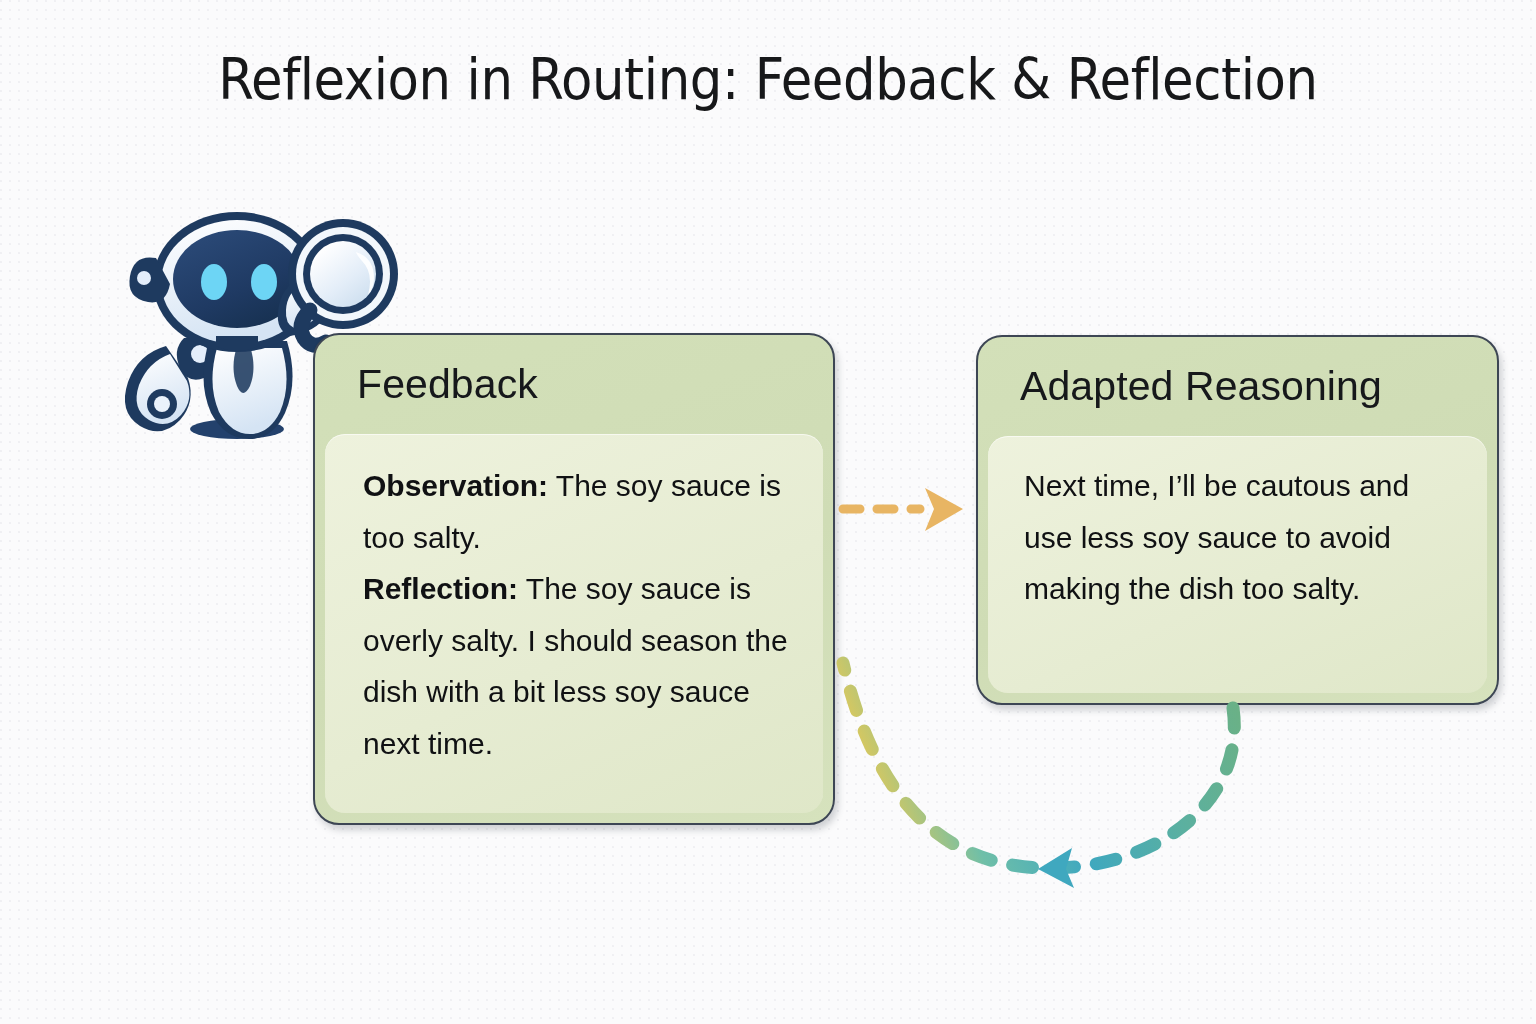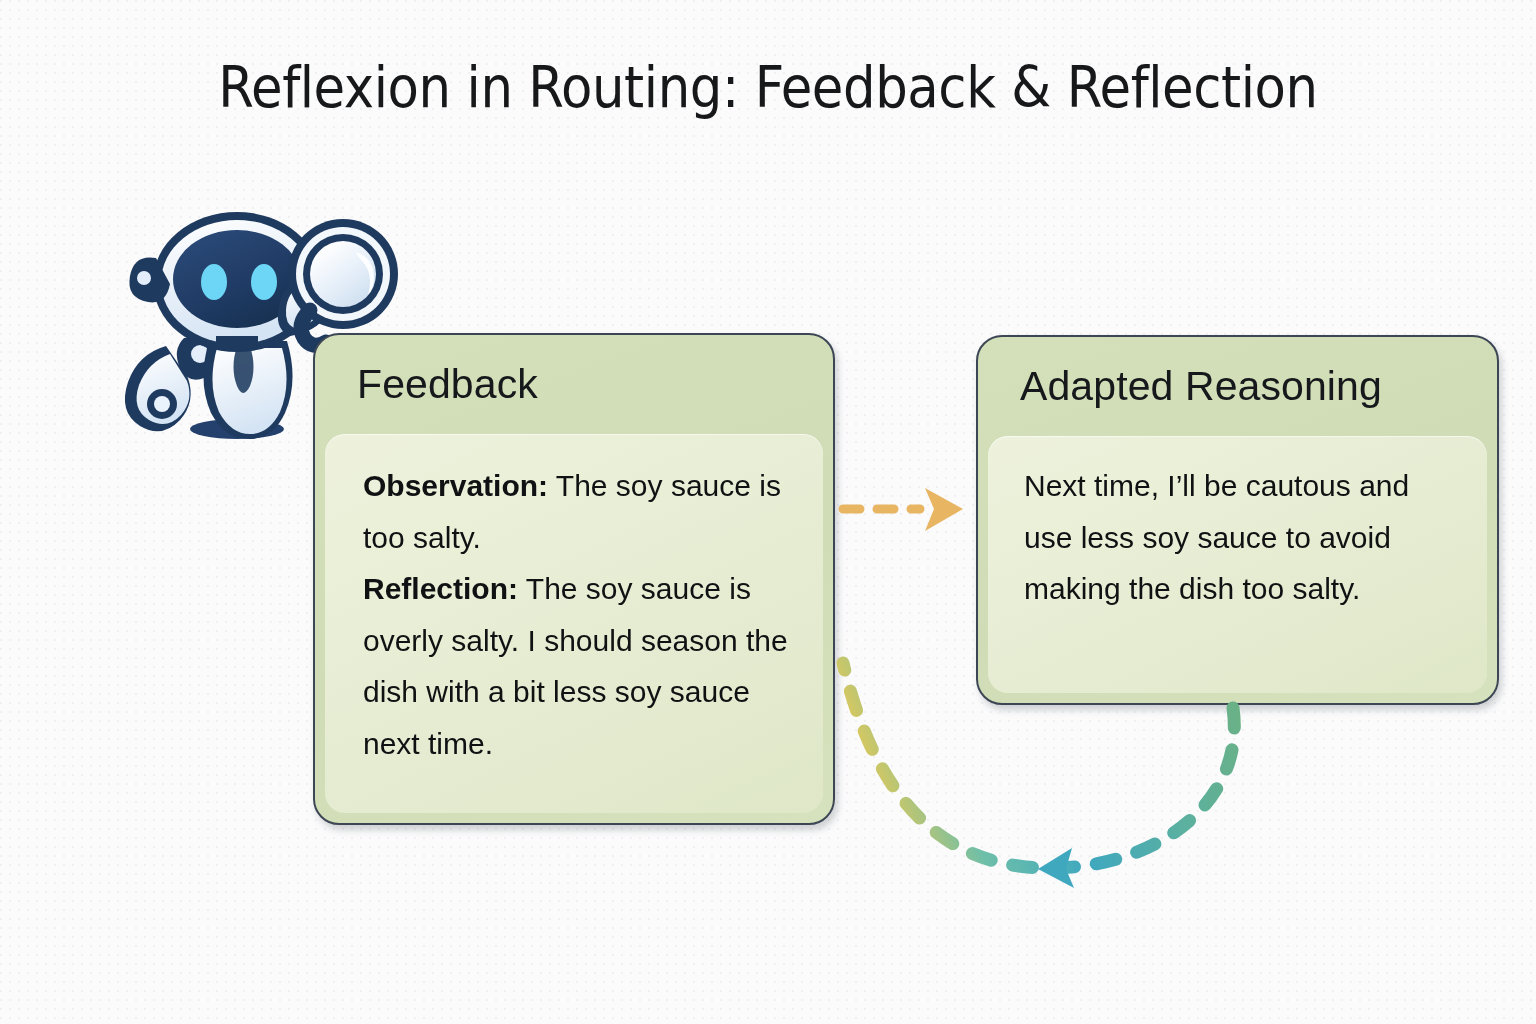--- a/index.html
+++ b/index.html
@@ -29,21 +29,20 @@
     top: 46px;
     width: 1536px;
     text-align: center;
     font-family: "DejaVu Sans Condensed", "Liberation Sans Narrow", "Liberation Sans", sans-serif;
     font-size: 57px;
     font-weight: 400;
     font-stretch: condensed;
     letter-spacing: -0.4px;
     color: #17181a;
     white-space: nowrap;
-    margin-top: 8px;
   }
   #title .t-strong { font-weight: 500; }
   #title .t-light { font-weight: 300; }
 
   
   #robot {
     position: absolute;
     left: 104px;
     top: 196px;
     width: 320px;

